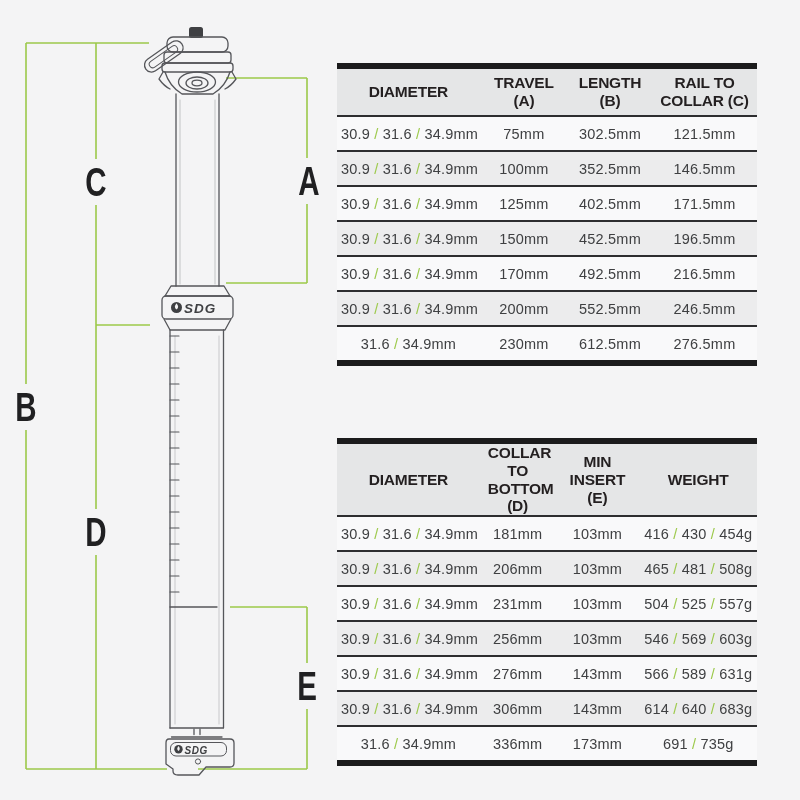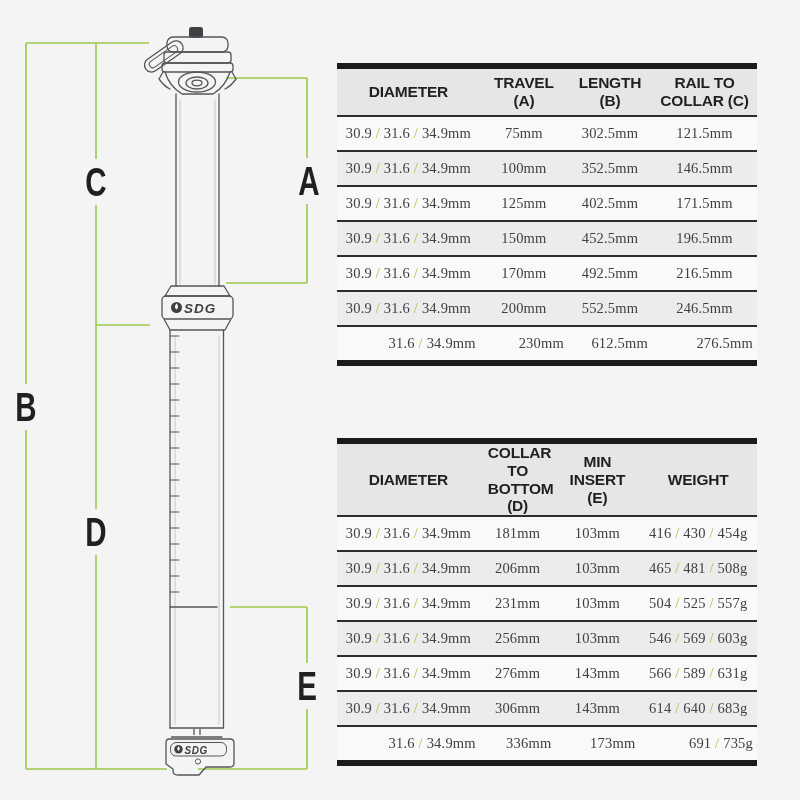--- a/index.html
+++ b/index.html
@@ -55,25 +55,24 @@
   .spec-table tbody td{
     height:33px;
     font-size:14.5px;
     color:#3f4042;
     letter-spacing:.2px;
     text-align:center;
     vertical-align:middle;
     padding:0 4px;
     border-bottom:2px solid #2d2d2f;
     white-space:nowrap;
-    font-family:Liberation Serif, serif;
   }
   .spec-table tbody tr:nth-child(odd){background:#f9f9fa;}
   .spec-table tbody tr:nth-child(even){background:#ececed;}
-  .spec-table tbody tr:last-child td{border-bottom:none;text-align:right;}
+  .spec-table tbody tr:last-child td{border-bottom:none;}
   .slash{color:#9cc94a;font-weight:400;}
 </style>
 </head>
 <body>
 
 <div class="stage">
 
   <div class="diagram-area">
     <svg width="335" height="800" viewBox="0 0 335 800">
 

